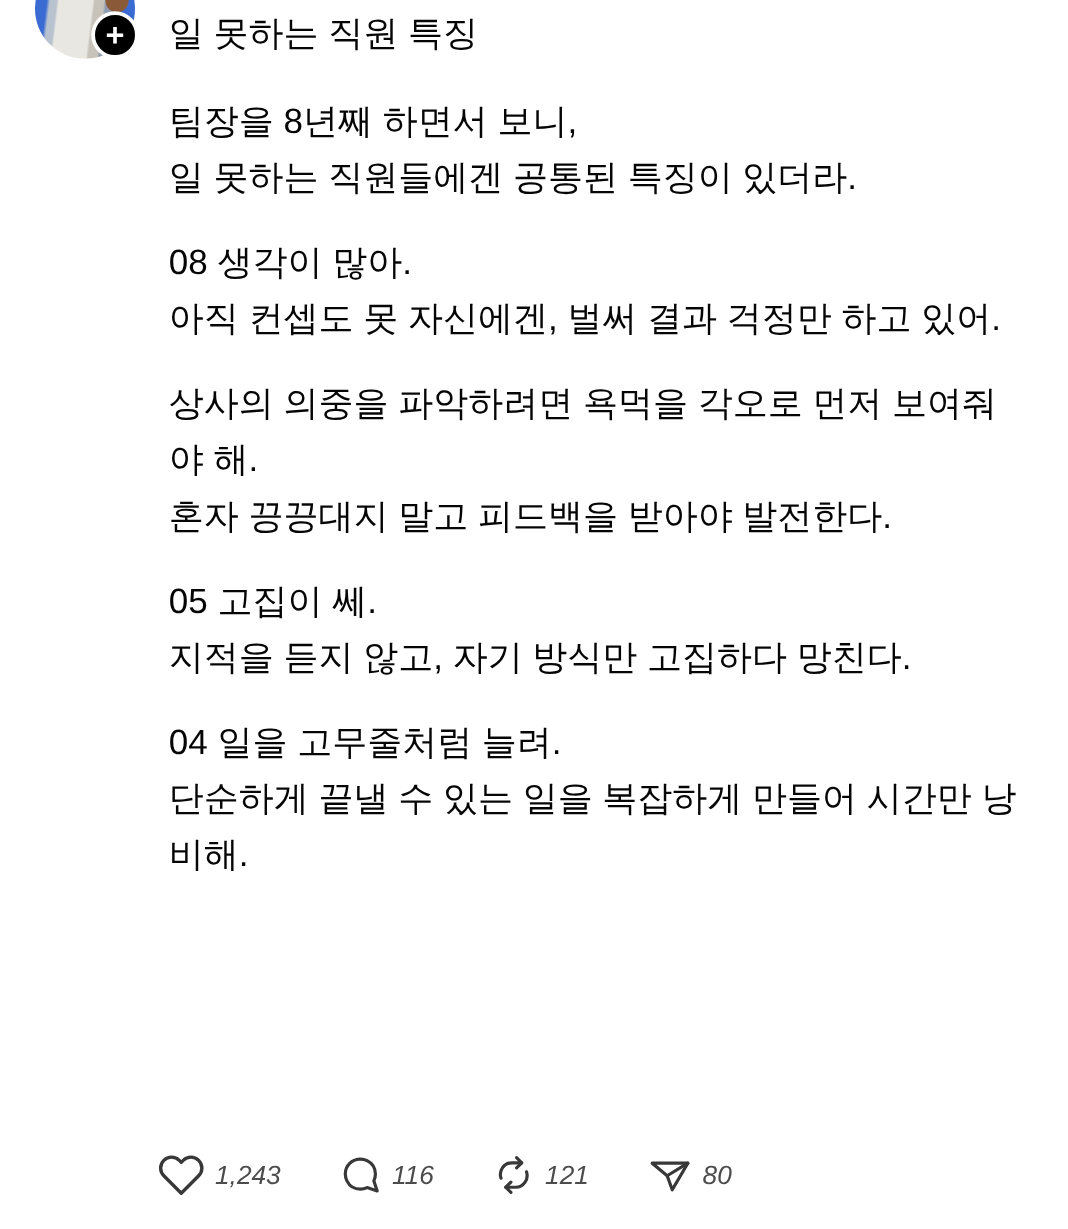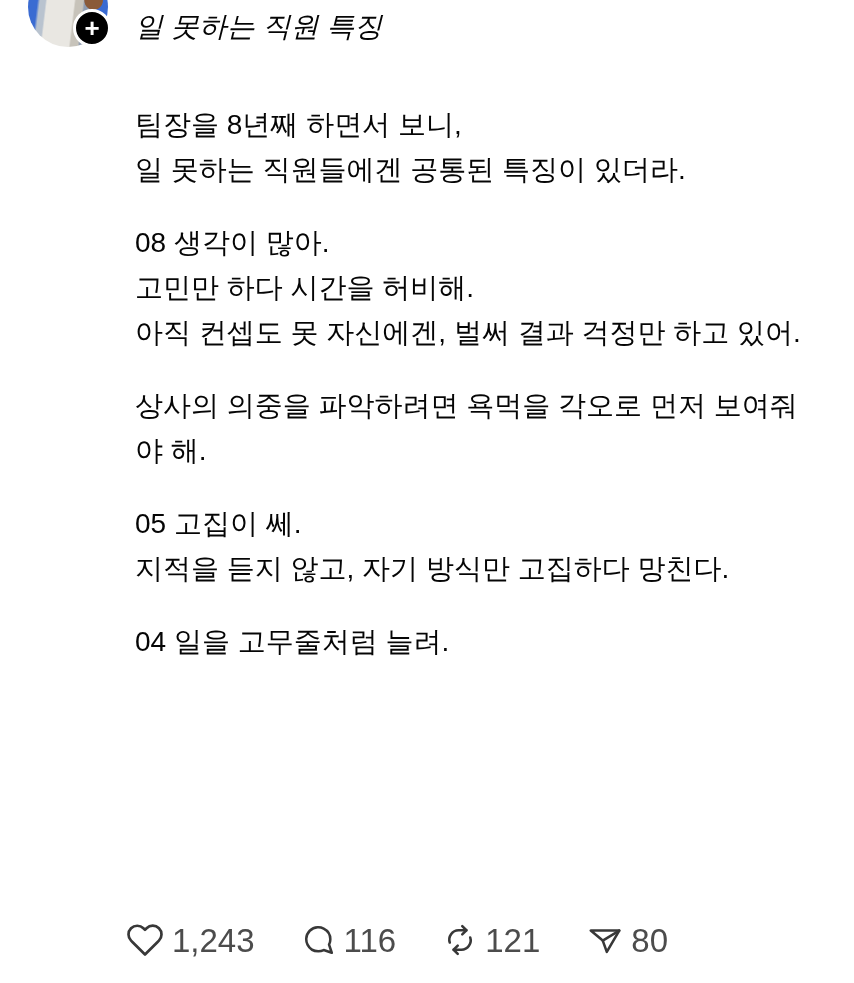--- a/index.html
+++ b/index.html
@@ -63,56 +63,56 @@
     user-select:none;
   }
   .post-title{
     position:absolute;
     left:135px;
     top:11px;
     font-size:28px;
     line-height:32px;
     color:var(--text);
     letter-spacing:0;
-    font-style:italic;
   }
   
   .post-body{
     position:absolute;
     left:135px;
     top:74px;
     width:688px;
     font-size:28px;
     line-height:45px;
     color:var(--text);
   }
-  .paragraph{margin-bottom:23px;margin-top:28px;}
+  .paragraph{margin-bottom:23px;}
   .paragraph:last-child{margin-bottom:0;}
   
   .action-bar{
     position:absolute;
     left:126px;
     top:914px;
     height:52px;
     display:flex;
     align-items:center;
     gap:47px;
   }
   .action{
     display:flex;
     align-items:center;
     gap:8px;
     cursor:pointer;
     color:var(--action-icon);
   }
   .action svg{display:block;stroke:var(--action-icon);}
   .action .count{
-    font-size:33px;
+    font-size:21px;
     color:var(--action-text);
     line-height:1;
+    font-style:italic;
   }
   .icon-flip{transform:scaleX(-1);}
 </style>
 </head>
 <body>
 
 <div class="page">
 
   <div class="avatar"></div>
   <div class="follow-badge">
@@ -120,32 +120,33 @@
   </div>
   <div class="post-title">일 못하는 직원 특징</div>
 
   <div class="post-body">
       <div class="paragraph">
         <div class="line">팀장을 8년째 하면서 보니,</div>
         <div class="line">일 못하는 직원들에겐 공통된 특징이 있더라.</div>
       </div>
       <div class="paragraph">
         <div class="line">08 생각이 많아.</div>
-        <div class="line">고민만 하다 시간을 허비해.</div>
         <div class="line">아직 컨셉도 못 자신에겐, 벌써 결과 걱정만 하고 있어.</div>
       </div>
       <div class="paragraph">
         <div class="line">상사의 의중을 파악하려면 욕먹을 각오로 먼저 보여줘야 해.</div>
+        <div class="line">혼자 끙끙대지 말고 피드백을 받아야 발전한다.</div>
       </div>
       <div class="paragraph">
         <div class="line">05 고집이 쎄.</div>
         <div class="line">지적을 듣지 않고, 자기 방식만 고집하다 망친다.</div>
       </div>
       <div class="paragraph">
         <div class="line">04 일을 고무줄처럼 늘려.</div>
+        <div class="line">단순하게 끝낼 수 있는 일을 복잡하게 만들어 시간만 낭비해.</div>
       </div>
     </div>
 
   <div class="action-bar">
 
     <div class="action">
       <span>
         <svg width="38" height="38" viewBox="0 0 24 24" fill="none" stroke-width="1.7" stroke-linecap="round" stroke-linejoin="round">
           <path d="M20.8 4.6a5.5 5.5 0 0 0-7.8 0L12 5.6l-1-1a5.5 5.5 0 0 0-7.8 7.8l1 1L12 21.2l7.8-7.8 1-1a5.5 5.5 0 0 0 0-7.8z"></path>
         </svg>

